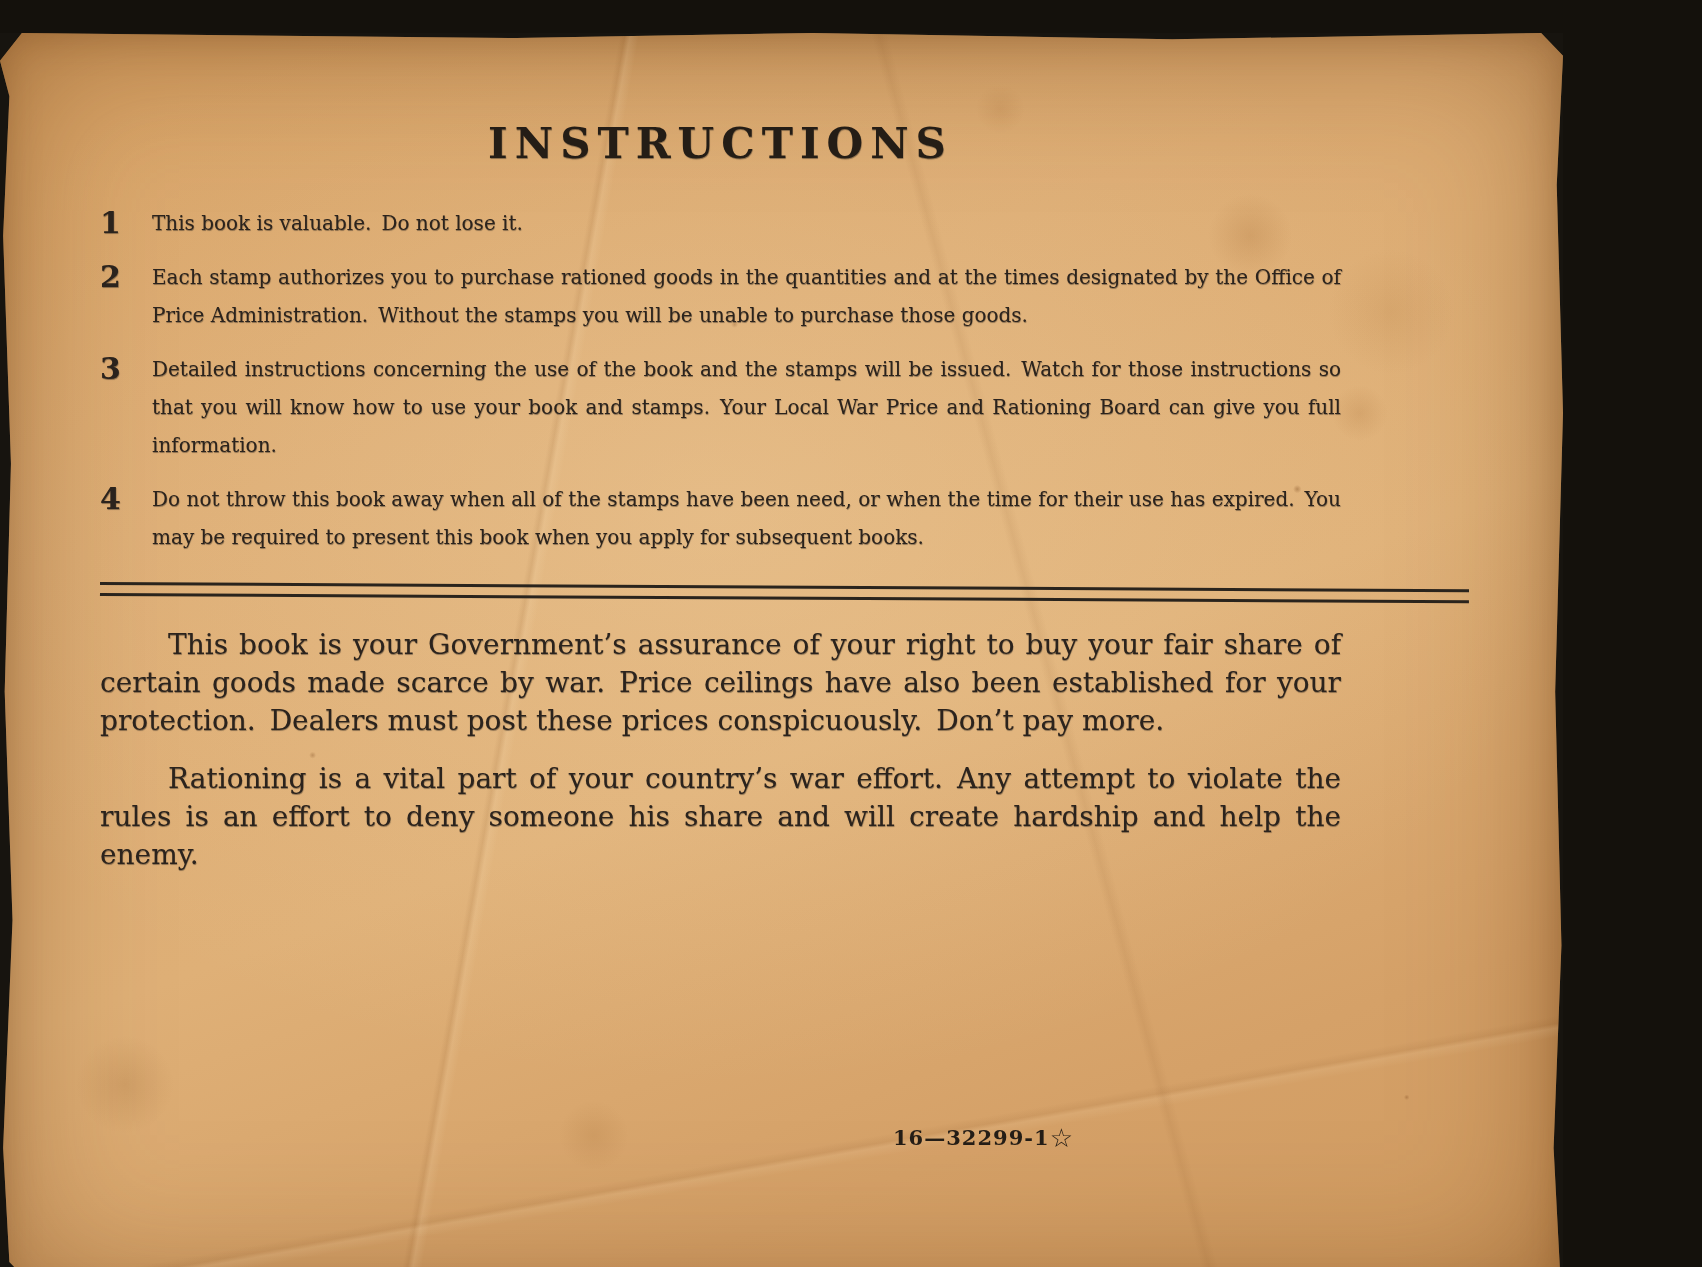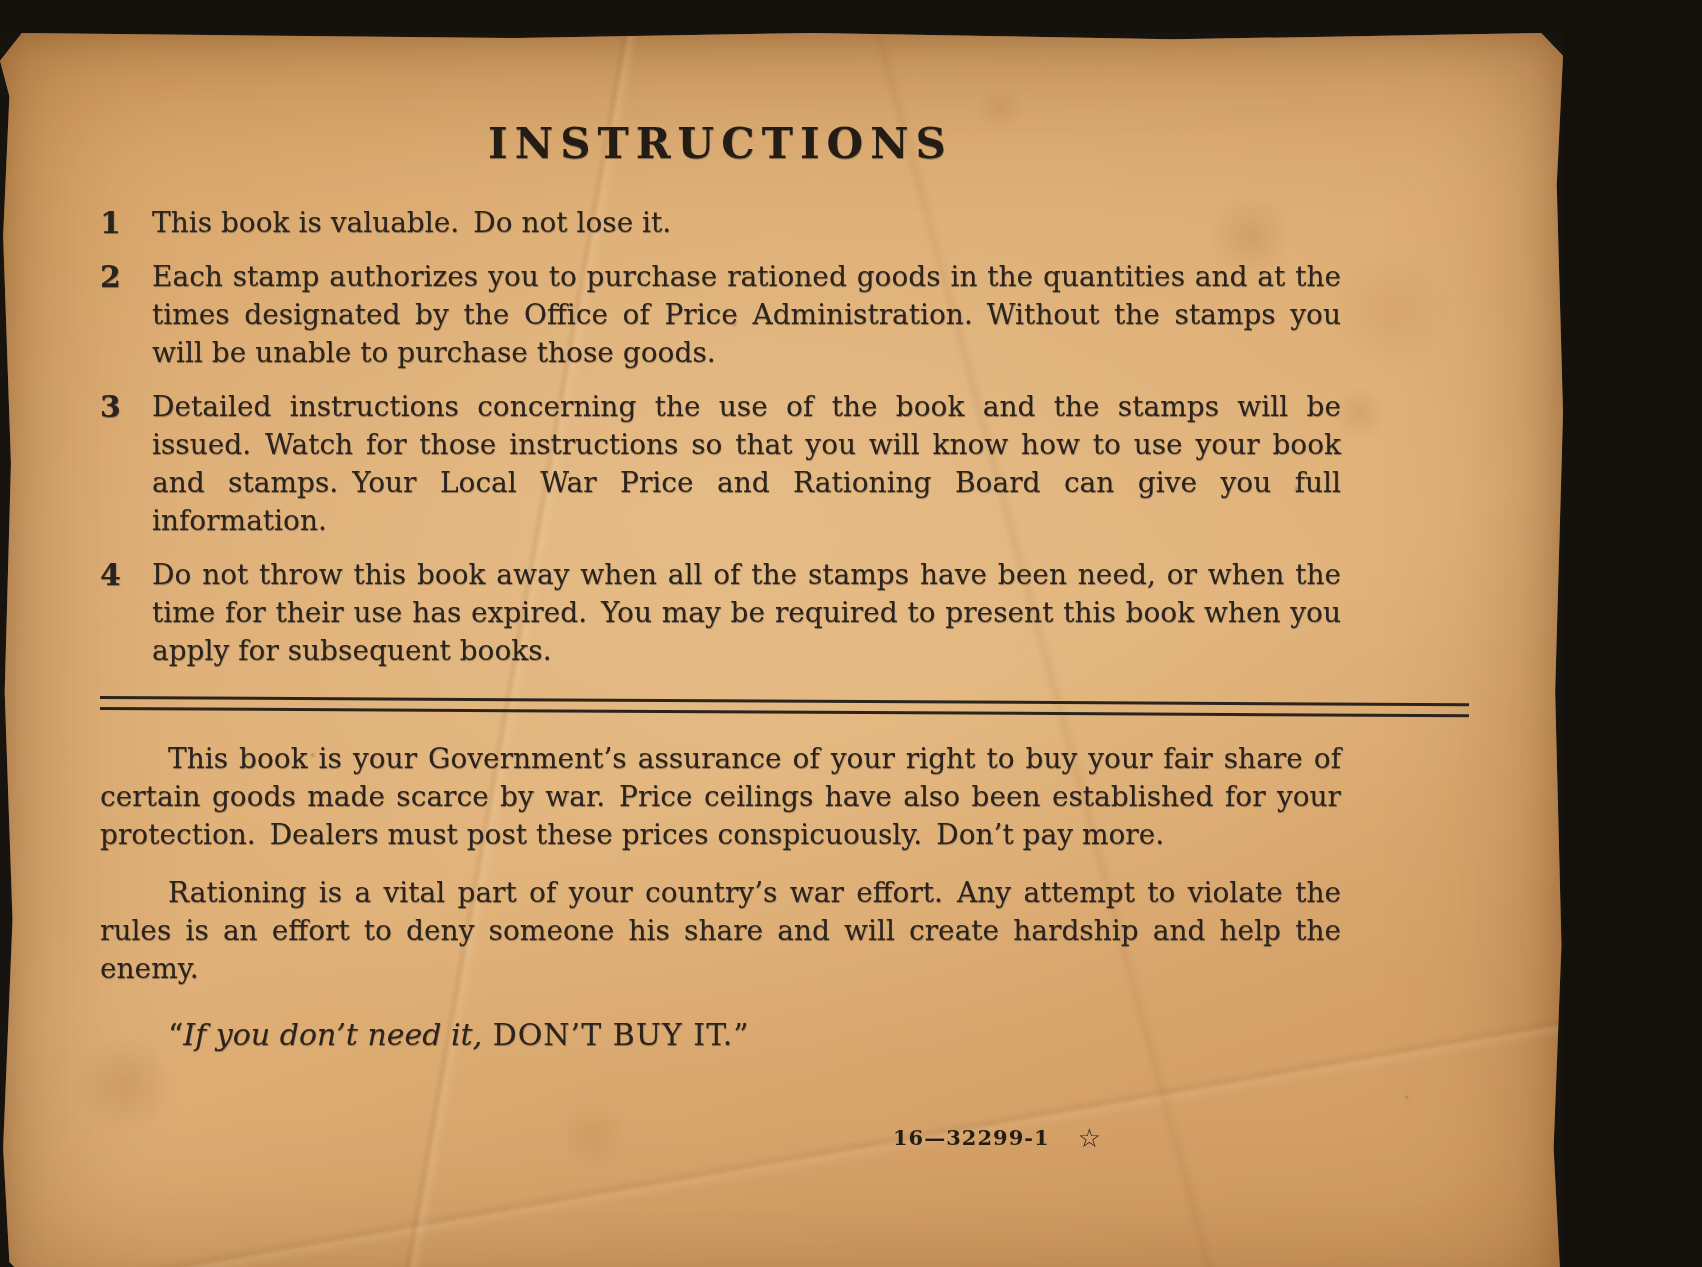--- a/index.html
+++ b/index.html
@@ -59,40 +59,40 @@
     text-align:center;
     font-size:42px;font-weight:700;letter-spacing:7px;
     color:#241d16;
   }
   .ins-item{display:flex;margin-bottom:16px;}
   .ins-num{
     width:52px;flex:0 0 52px;
     font-size:30px;font-weight:700;line-height:38px;
   }
   .ins-text{
-    flex:1;font-size:28px;line-height:38px;text-align:justify;
+    flex:1;font-size:20px;line-height:38px;text-align:justify;
   }
   .rule-double{
     height:8px;margin:26px -128px 30px 0;
     border-top:3px solid #2a241d;border-bottom:3px solid #2a241d;
     transform:rotate(0.3deg);transform-origin:left center;
   }
   .para{
     margin:0 0 20px 0;
     font-size:28px;line-height:38px;text-align:justify;text-indent:68px;
   }
   .quote-line{
     margin:28px 0 0 68px;
     font-size:30px;line-height:38px;
   }
   .q-italic{font-style:italic;}
   .q-caps{letter-spacing:1px;}
   .footer{
     position:absolute;left:893px;top:1092px;
-    display:flex;align-items:center;gap:28px;
+    display:flex;align-items:center;
     color:#241d16;
   }
   .print-code{
     font-family:"DejaVu Serif","Liberation Serif",serif;
     font-size:21px;font-weight:700;letter-spacing:1px;
   }
   .star{font-size:26px;line-height:20px;}
   .imprint{
     font-family:"DejaVu Sans","Liberation Sans",sans-serif;
     font-size:17px;font-weight:700;letter-spacing:1px;
@@ -129,20 +129,19 @@
     <div class="ins-item">
       <div class="ins-num">4</div>
       <div class="ins-text">Do not throw this book away when all of the stamps have been need, or when the time for their use has expired. You may be required to present this book when you apply for subsequent books.</div>
     </div>
 
     <div class="rule-double"></div>
 
     <p class="para">This book is your Government’s assurance of your right to buy your fair share of certain goods made scarce by war. Price ceilings have also been established for your protection. Dealers must post these prices conspicuously. Don’t pay more.</p>
     <p class="para">Rationing is a vital part of your country’s war effort. Any attempt to violate the rules is an effort to deny someone his share and will create hardship and help the enemy.</p>
 
-    <div class="quote-line"><span>“</span><span class="q-italic">If you don’t need it,</span><span class="q-caps"> DON’T BUY IT.</span><span>”</span></div>
   </div>
 
   <div class="footer">
     <span class="print-code">16—32299-1</span>
     <span class="star">☆</span>
   </div>
 </div>
 
 </body></html>

